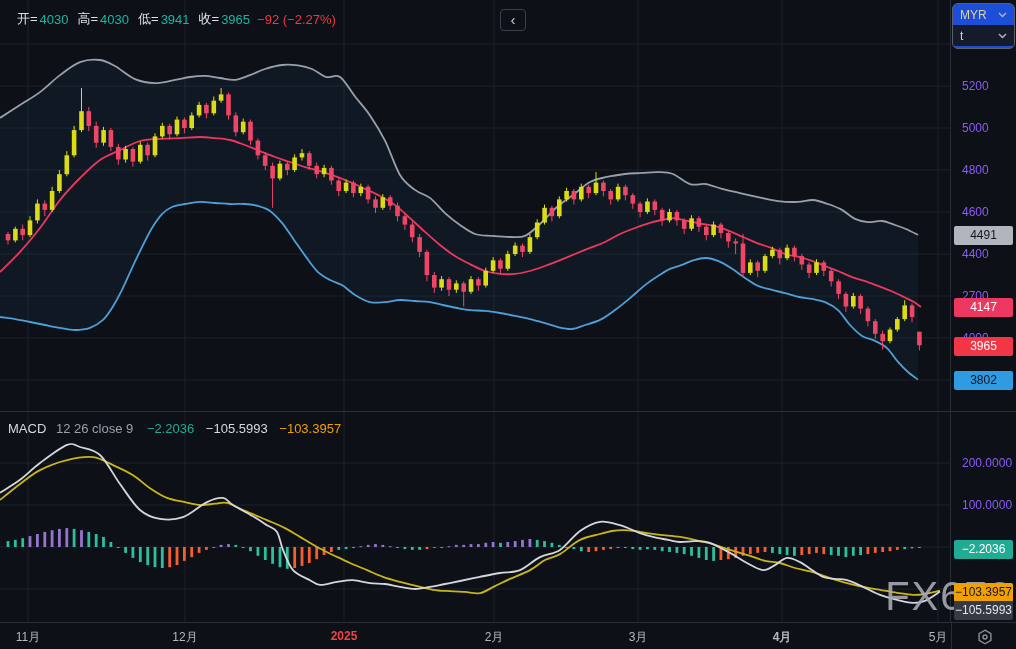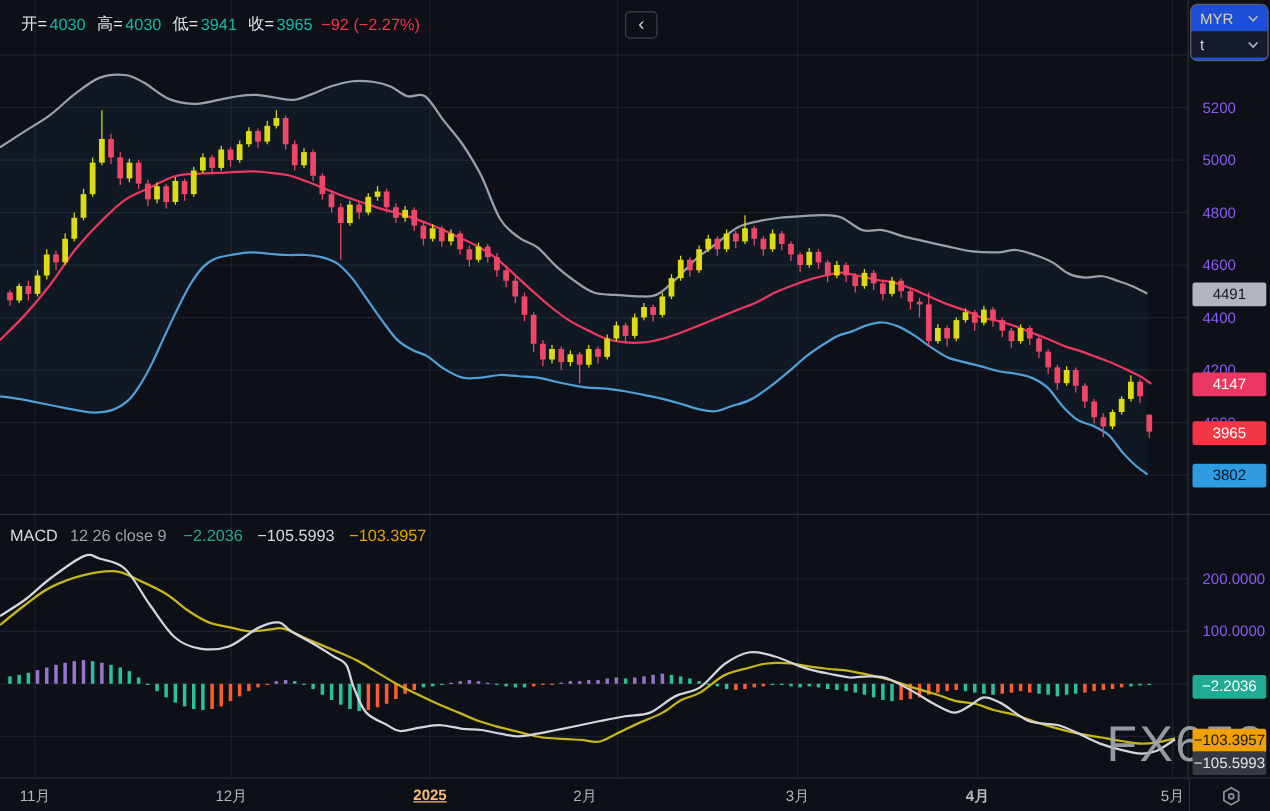--- a/index.html
+++ b/index.html
@@ -29,21 +29,21 @@
   .badge{position:absolute;left:3px;width:59px;height:19px;border-radius:2px;font-size:12px;
          line-height:19px;text-align:center;z-index:5;}
   .scalebox{position:absolute;left:1px;top:3px;width:61px;height:44px;border:1px solid #5a5f6a;
             border-radius:6px;background:#1d4ed8;z-index:6;overflow:hidden;}
   .scalerow{height:21px;display:flex;align-items:center;justify-content:space-between;
             padding:0 7px;font-size:12px;cursor:pointer;}
   .scalerow.cur span.t{color:#ddd2a2;} .scalerow.unit span.t{color:#d1d4dc;}
   .scalerow.unit{background:#151b2b;}
   .time-axis{position:absolute;left:0;top:622px;width:1016px;height:27px;border-top:1px solid #2a2e39;background:#0d1017;}
   .ta-label{position:absolute;top:6px;transform:translateX(-50%);font-size:12px;color:#b4b8c1;white-space:nowrap;}
-  .ta-strong{color:#fdba74;font-weight:700;text-decoration:underline;}
+  .ta-strong{color:#ef4444;font-weight:700;}
   .ta-corner{position:absolute;left:951px;top:0;width:65px;height:27px;border-left:1px solid #2a2e39;
              display:flex;align-items:center;justify-content:center;cursor:pointer;}
 </style>
 </head>
 <body>
 
 <div class="root">
   <div class="main">
     <svg id="chartsvg" width="950" height="622">
         <line x1="28" y1="0" x2="28" y2="622" stroke="#1c212b" stroke-width="1"></line>
@@ -489,21 +489,21 @@
           <svg width="9" height="6">
               <polyline points="1,1 4.5,4.6 8,1" fill="none" stroke="#b2b5be" stroke-width="1.4"></polyline>
             </svg>
         </div>
       </div>
     <div class="axlab" style="top: 78px;">5200</div>
         <div class="axlab" style="top: 120px;">5000</div>
         <div class="axlab" style="top: 162px;">4800</div>
         <div class="axlab" style="top: 204px;">4600</div>
         <div class="axlab" style="top: 246px;">4400</div>
-        <div class="axlab" style="top: 288px;">4200</div>
+        <div class="axlab" style="top: 288px;">2700</div>
         <div class="axlab" style="top: 330px;">4000</div>
         <div class="axlab" style="top: 455px;">200.0000</div>
         <div class="axlab" style="top: 497px;">100.0000</div>
         <div class="badge" style="top: 226px; background: rgb(178, 181, 190); color: rgb(19, 23, 34);">4491</div>
         <div class="badge" style="top: 298px; background: rgb(236, 55, 96); color: rgb(255, 255, 255);">4147</div>
         <div class="badge" style="top: 337px; background: rgb(242, 54, 69); color: rgb(255, 255, 255);">3965</div>
         <div class="badge" style="top: 371px; background: rgb(47, 155, 224); color: rgb(12, 19, 32);">3802</div>
         <div class="badge" style="top: 540px; background: rgb(34, 171, 148); color: rgb(255, 255, 255);">−2.2036</div>
         <div class="badge" style="top: 583px; background: rgb(240, 160, 0); color: rgb(19, 23, 34);">−103.3957</div>
         <div class="badge" style="top: 601px; background: rgb(54, 58, 69); color: rgb(227, 229, 234);">−105.5993</div>
@@ -515,18 +515,18 @@
   <div class="time-axis" id="taxis">
     <div class="ta-corner">
       <svg width="22" height="22">
         <polygon points="11,4.2 16.9,7.6 16.9,14.4 11,17.8 5.1,14.4 5.1,7.6" fill="none" stroke="#8b8e98" stroke-width="1.4"></polygon>
         <circle cx="11" cy="11" r="2" fill="none" stroke="#8b8e98" stroke-width="1.4"></circle>
       </svg>
     </div>
   <div class="ta-label" style="left: 28px;">11月</div>
       <div class="ta-label" style="left: 185px;">12月</div>
       <div class="ta-label ta-strong" style="left: 344px;">2025</div>
-      <div class="ta-label" style="left: 468px;">2月</div>
+      <div class="ta-label" style="left: 494px;">2月</div>
       <div class="ta-label" style="left: 638px;">3月</div>
       <div class="ta-label" style="left: 782px; font-weight: bold;">4月</div>
       <div class="ta-label" style="left: 938px;">5月</div>
     </div>
 </div>
 
 </body></html>

